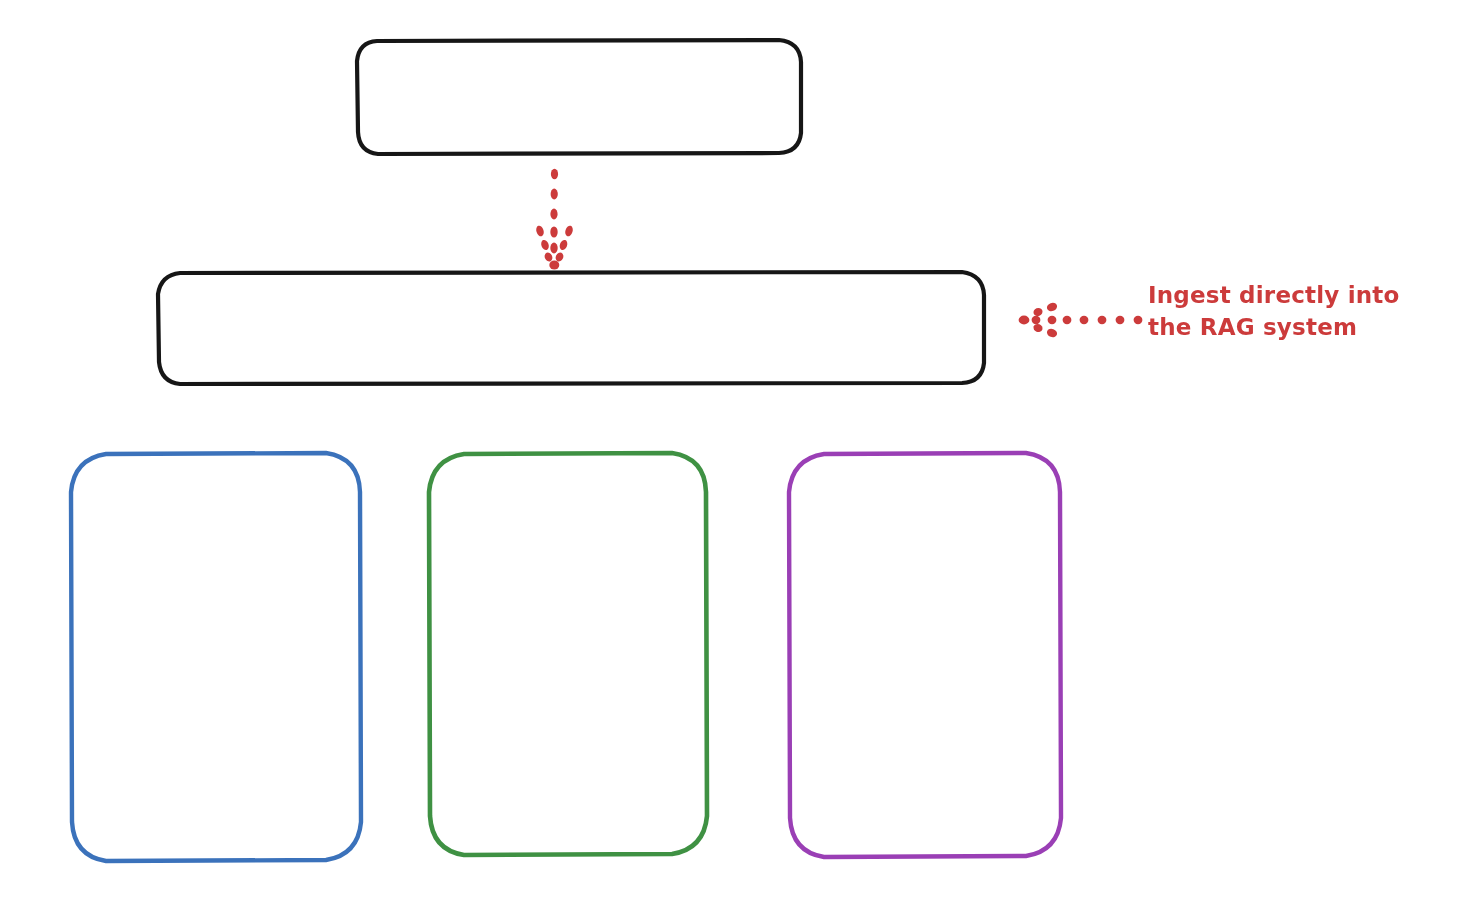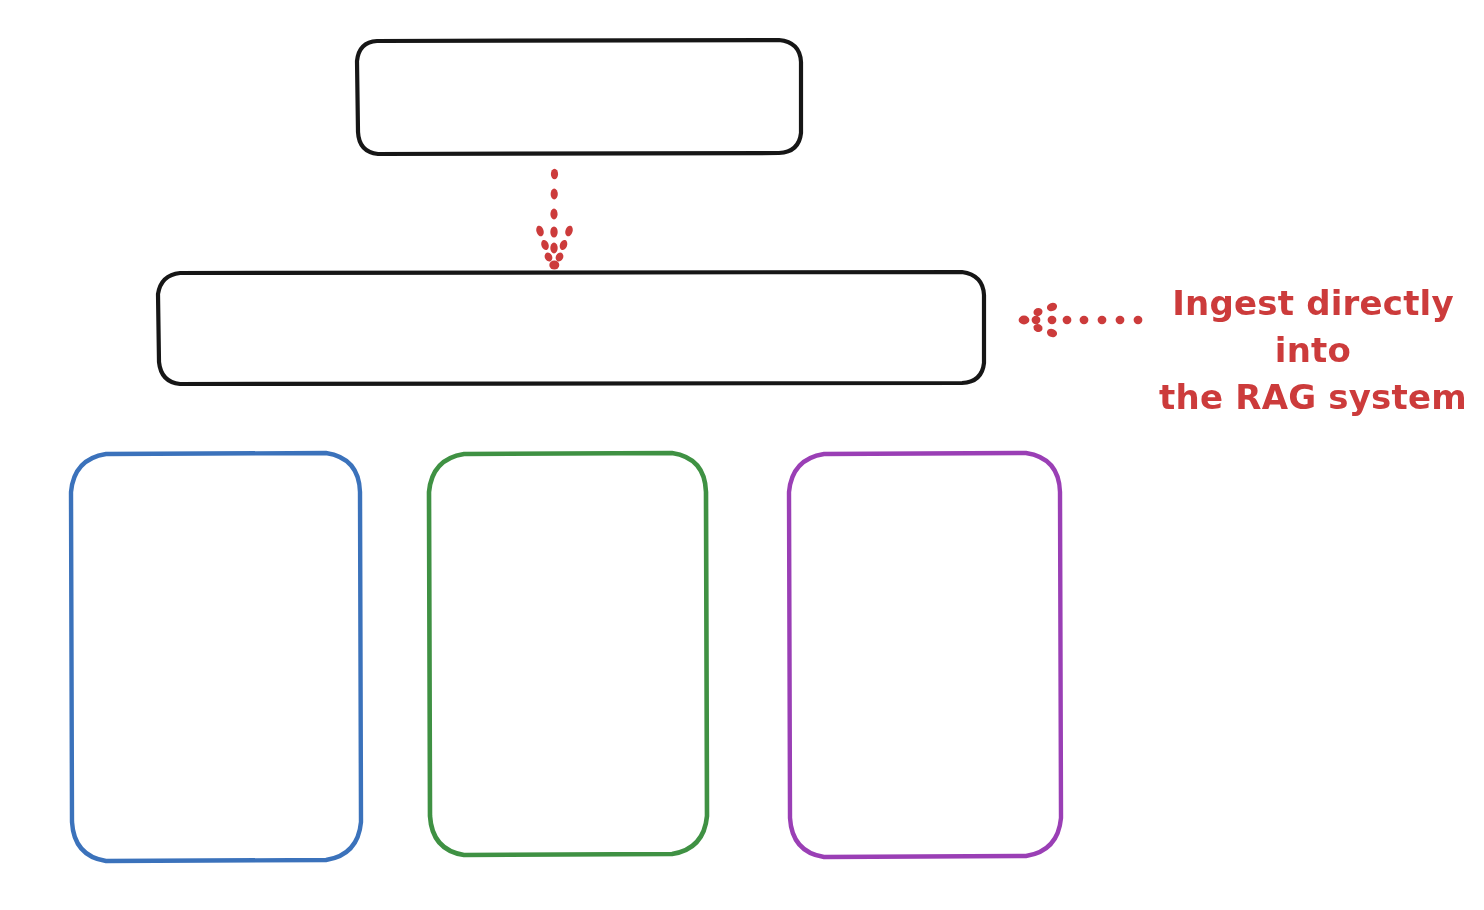--- a/index.html
+++ b/index.html
@@ -113,25 +113,25 @@
 
   
   #ingest-note {
     position: absolute;
     left: 1148px;
     top: 280px;
     width: 330px;
     color: #cc3b3b;
     font-family: "DejaVu Sans", sans-serif;
     font-weight: 600;
-    font-size: 34px;
+    font-size: 23px;
     line-height: 1.38;
     letter-spacing: 0.2px;
     white-space: pre-line;
-    text-align: center;
+    text-align: left;
   }
 </style>
 </head>
 <body>
 
 <div id="canvas">
 
   <div class="node" id="agent-box">
     <span class="sketch-border">
       <svg viewBox="0 0 448 118" preserveAspectRatio="none">

